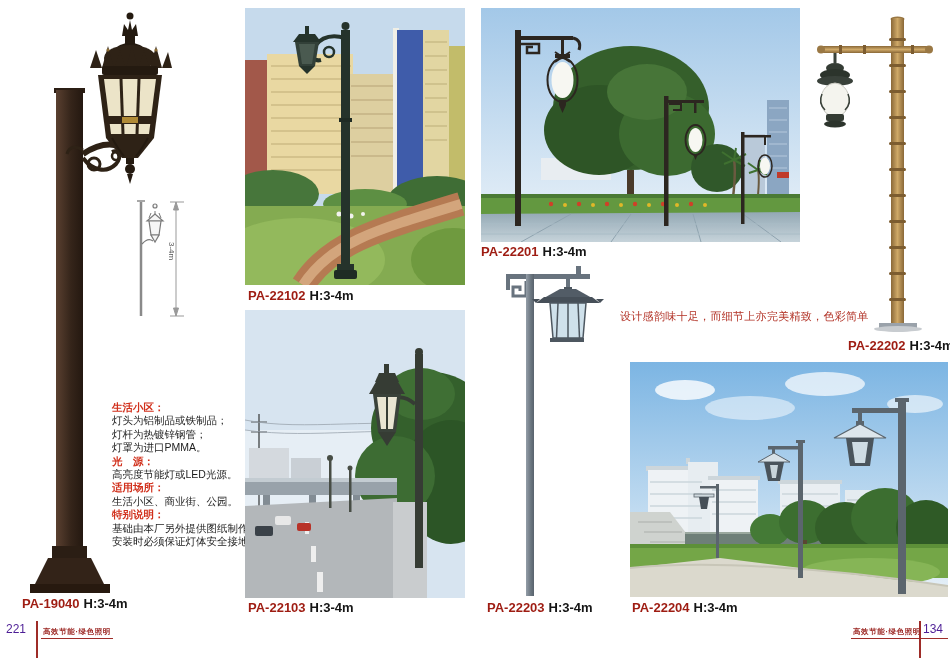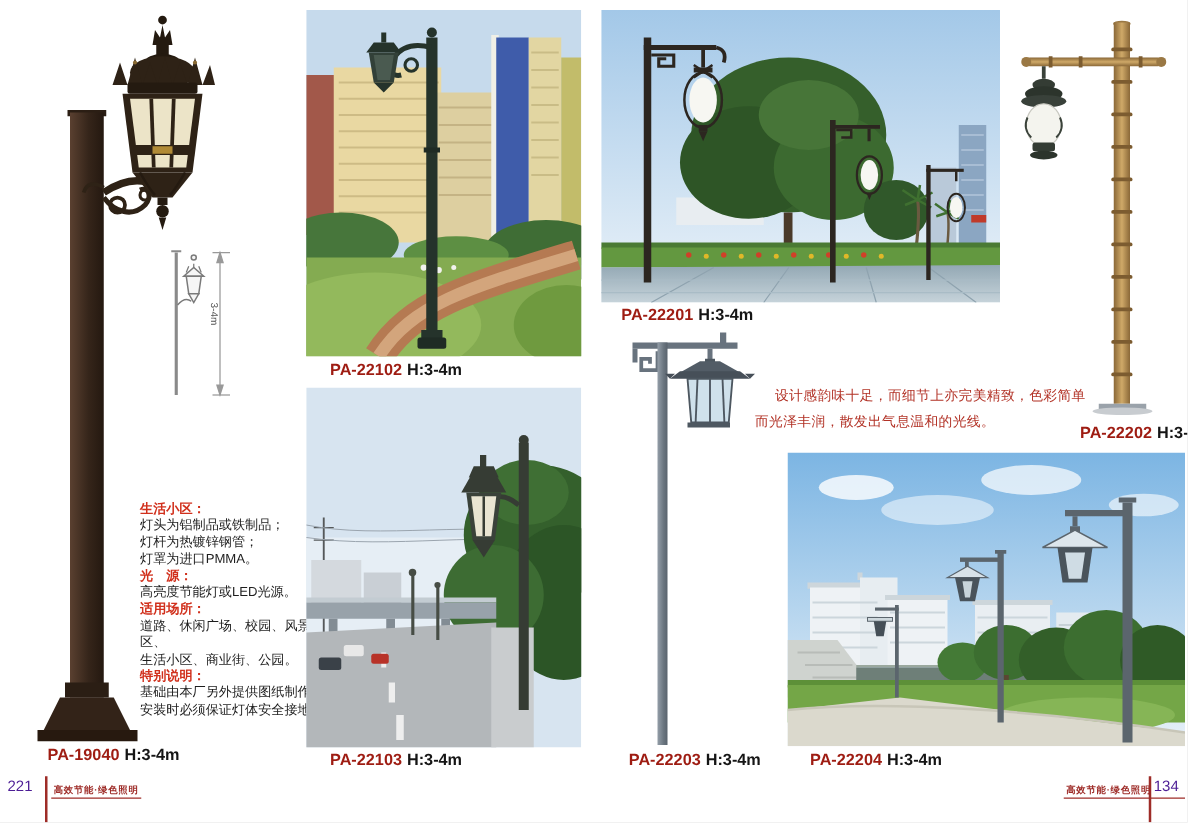--- a/index.html
+++ b/index.html
@@ -1,19 +1,19 @@
 <!DOCTYPE html>
 <html><head>
 <meta charset="utf-8">
 <style>
   html,body{margin:0;padding:0;background:#e8e8e8;}
   .page{position:relative;width:950px;height:658px;background:#ffffff;overflow:hidden;
         font-family:"Liberation Sans","DejaVu Sans",sans-serif;}
   .abs{position:absolute;}
-  .plabel{position:absolute;font-size:13px;font-weight:bold;white-space:nowrap;margin-left:16px;}
+  .plabel{position:absolute;font-size:13px;font-weight:bold;white-space:nowrap;}
   .plabel .code{color:#9e1c12;}
   .plabel .size{color:#151515;margin-left:4px;}
   .spec{position:absolute;left:112px;top:401px;width:150px;font-size:10.5px;line-height:13.4px;color:#1d1d1d;}
   .spec .h{color:#d1301c;font-weight:bold;}
   .desc-line{position:absolute;left:604px;font-size:11px;color:#b23226;letter-spacing:.3px;white-space:nowrap;}
   .dim-label{position:absolute;left:176px;top:242px;font-size:8px;color:#555;
              transform:rotate(90deg);transform-origin:left top;white-space:nowrap;}
   .foot-num{position:absolute;top:622px;font-size:12px;font-weight:normal;color:#4c1d95;}
   .foot-slogan{position:absolute;top:627px;font-size:7.5px;font-weight:bold;color:#9e2c28;letter-spacing:.6px;white-space:nowrap;}
   .foot-vline{position:absolute;top:621px;width:2px;height:37px;background:#9e2c28;}
@@ -95,21 +95,20 @@
   <div class="dim-label">3-4m</div>
 
   <div class="spec">
     <div class="h">生活小区：</div>
     <div>灯头为铝制品或铁制品；</div>
     <div>灯杆为热镀锌钢管；</div>
     <div>灯罩为进口PMMA。</div>
     <div class="h">光　源：</div>
     <div>高亮度节能灯或LED光源。</div>
     <div class="h">适用场所：</div>
-    <div>道路、休闲广场、校园、风景区、</div>
     <div>生活小区、商业街、公园。</div>
     <div class="h">特别说明：</div>
     <div>基础由本厂另外提供图纸制作。</div>
     <div>安装时必须保证灯体安全接地。</div>
   </div>
 
   <div class="plabel" style="left:22px;top:596px;">
     <span class="code">PA-19040</span><span class="size">H:3-4m</span>
   </div>
 
@@ -302,21 +301,20 @@
       <rect x="283" y="129" width="2" height="8"></rect>
       <ellipse cx="284" cy="158" rx="7" ry="11" fill="none" stroke="#2c2620" stroke-width="1.5"></ellipse>
       <ellipse cx="284" cy="158" rx="5" ry="8.5" fill="#f7f7f2"></ellipse>
     </g>
   </svg>
   <div class="plabel" style="left:481px;top:244px;">
     <span class="code">PA-22201</span><span class="size">H:3-4m</span>
   </div>
 
   <div class="desc-line" style="top:309px;margin-left:16px;">设计感韵味十足，而细节上亦完美精致，色彩简单</div>
-  <div class="desc-line" style="top:330px;">而光泽丰润，散发出气息温和的光线。</div>
 
   <svg class="abs" style="left:815px;top:8px;" width="135" height="330" viewBox="0 0 135 330">
     <defs>
       <linearGradient id="bamV" x1="0" y1="0" x2="1" y2="0">
         <stop offset="0" stop-color="#8a6838"></stop>
           <stop offset=".5" stop-color="#cfa968"></stop>
           <stop offset="1" stop-color="#8a6838"></stop>
       </linearGradient>
       <linearGradient id="bamH" x1="0" y1="0" x2="0" y2="1">
         <stop offset="0" stop-color="#8a6838"></stop>

